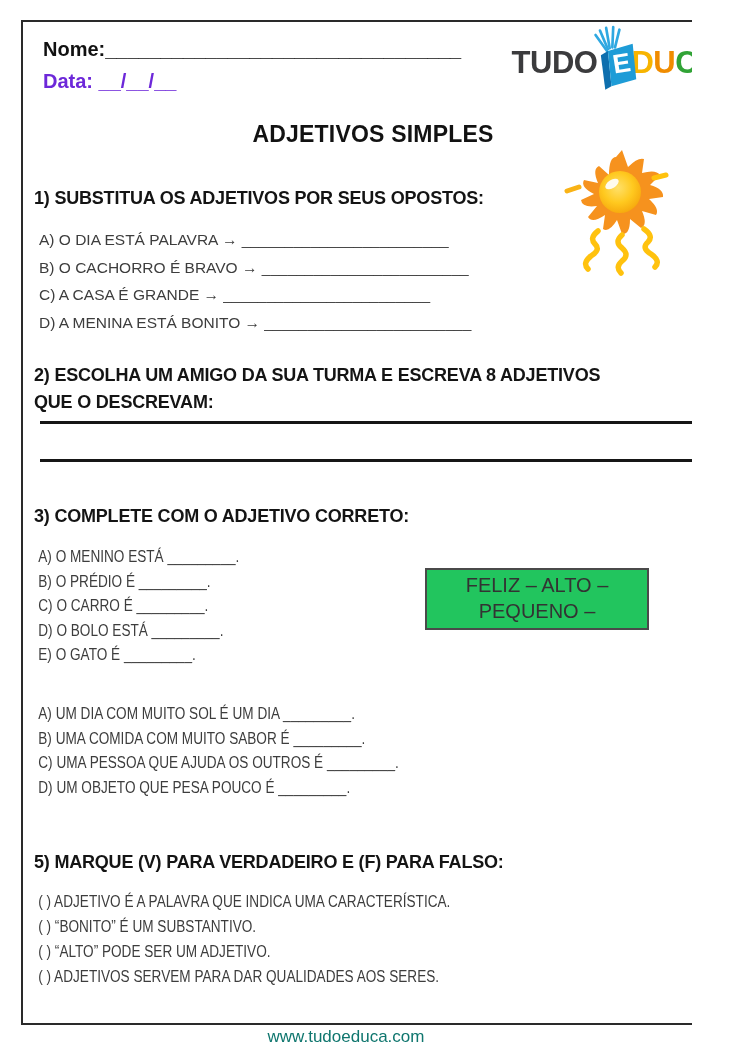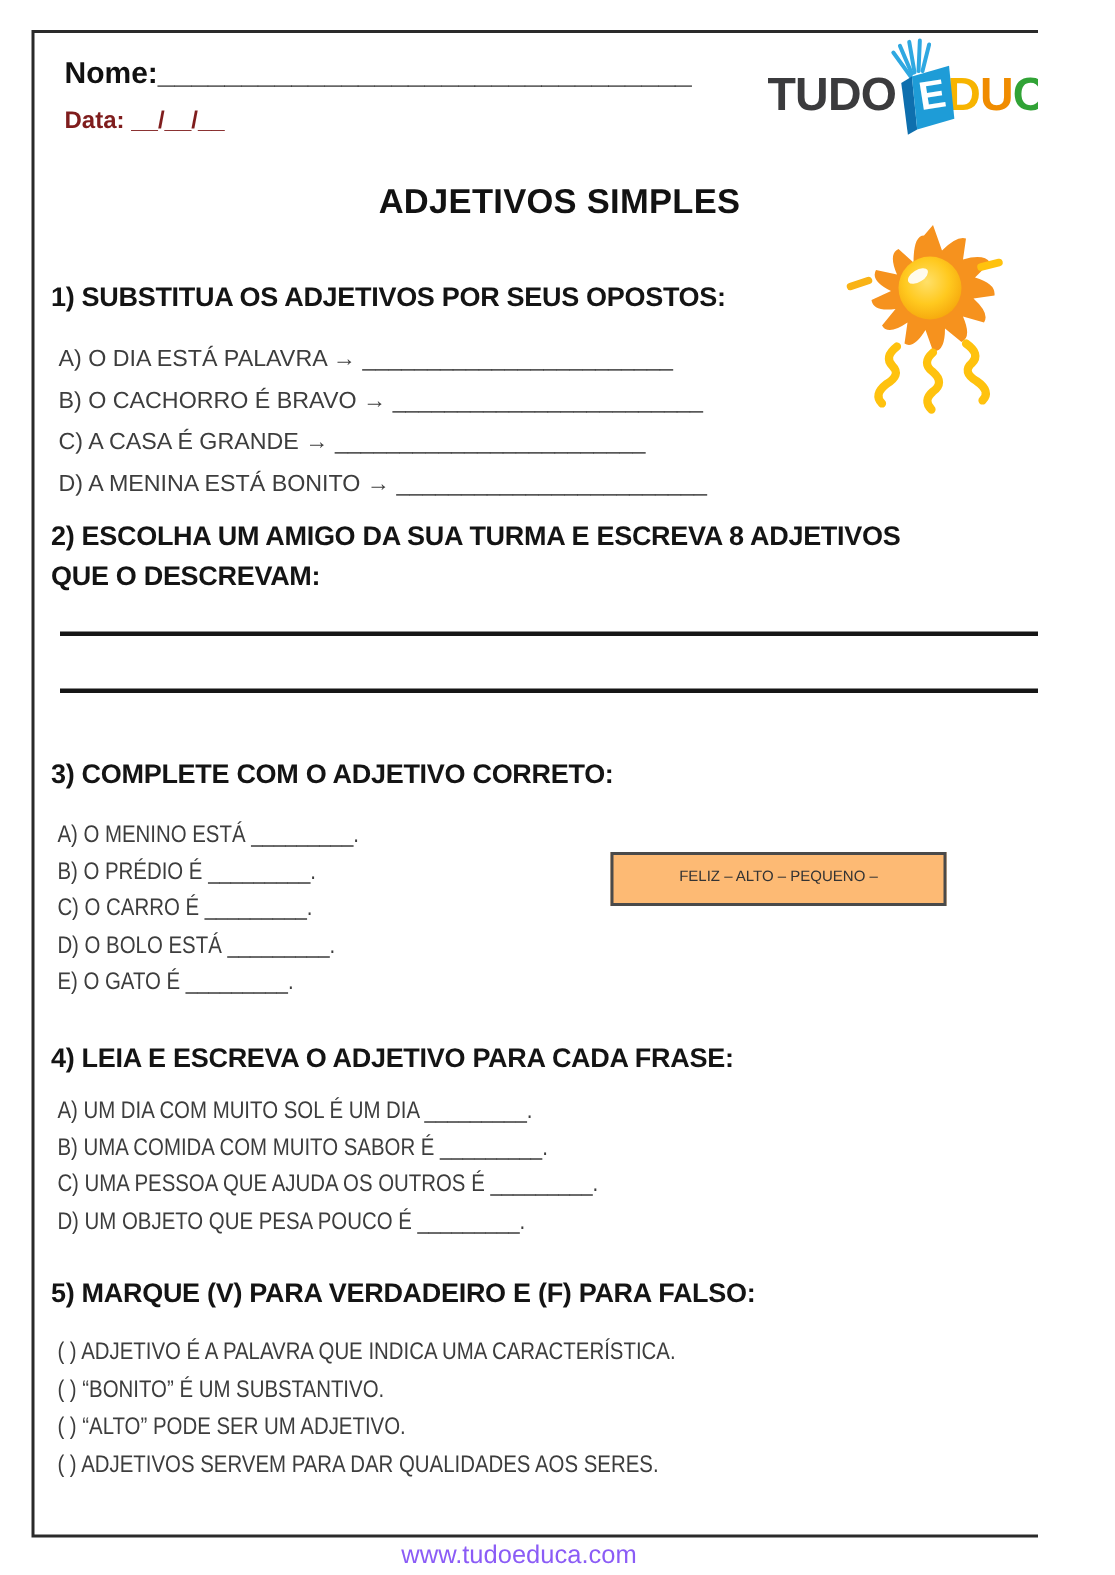--- a/index.html
+++ b/index.html
@@ -8,57 +8,57 @@
     position:relative; width:692px; height:1050px; background:#ffffff;
     font-family:"Liberation Sans","DejaVu Sans",sans-serif; color:#1c1c1c; overflow:hidden;
   }
   .sheet {
     position:absolute; left:21px; top:20px; width:704px; height:1005px;
     border:2px solid #2a2a2a; background:#ffffff;
   }
   
   .name-row { position:absolute; left:20px; top:12px; font-size:20px; font-weight:700; line-height:30px; color:#111; white-space:nowrap; }
   .name-row .blank { font-weight:700; letter-spacing:0; }
-  .date-row { position:absolute; left:20px; top:44px; font-size:16px; font-weight:700; line-height:30px; color:#7f1d1d; }
+  .date-row { position:absolute; left:20px; top:44px; font-size:20px; font-weight:700; line-height:30px; color:#6d28d9; }
   
   .logo { position:absolute; right:4px; top:6px; display:flex; align-items:center; height:70px; }
   .logo .t { font-size:31px; font-weight:800; letter-spacing:-0.5px; color:#3B3B3D; }
   .logo .book { position:relative; top:-3px; margin:0 -7px 0 -5px; }
   .logo .ld { color:#F7B400; } .logo .lu { color:#F08C00; }
   .logo .lc { color:#31A336; } .logo .la { color:#E52B1E; }
   .logo .cl { font-size:31px; font-weight:800; letter-spacing:-0.5px; }
   
   .title { position:absolute; left:0; right:0; top:99px; text-align:center; font-size:23px; font-weight:700; color:#121212; letter-spacing:0.2px; }
   
   .sun { position:absolute; left:537px; top:123px; }
   
   .sec { position:absolute; left:11px; right:10px; }
   .sec-heading { font-size:18px; font-weight:700; color:#141414; line-height:27px; letter-spacing:-0.2px; }
   .items { margin-top:14px; }
   .item { font-size:15.5px; color:#3d3d3d; line-height:27.5px; white-space:nowrap; padding-left:5px; }
   .cond .item { font-size:16px; line-height:24.5px; transform:scaleX(0.85); transform-origin:0 50%; }
   .sec1 { top:163px; }
-  .sec2 { top:322px; }
+  .sec2 { top:340px; }
   .sec2 .sec-heading { max-width:585px; }
   .wline { position:absolute; left:17px; width:681px; border-top:3px solid #161616; }
   .wline1 { top:399px; } .wline2 { top:437px; }
   .sec3 { top:481px; }
   .sec3 .items { margin-top:15px; }
   .wordbank {
-    position:absolute; left:384px; top:546px; width:224px;
+    position:absolute; left:402px; top:546px; width:224px;
     border:2px solid #4a4a4a; padding:2px 6px 4px 6px; text-align:center;
-    font-size:10px; line-height:26px; color:#333; background:#fdba74;
+    font-size:20px; line-height:26px; color:#333; background:#22c55e;
   }
   .sec4 { top:670px; }
   .sec4 .items { margin-top:10px; }
   .sec5 { top:827px; }
   .sec5 .items { margin-top:13px; }
   .sec5 .item { line-height:25px; }
   
-  .footer { position:absolute; left:0; right:0; top:1027px; text-align:center; font-size:17px; color:#8b5cf6; }
+  .footer { position:absolute; left:0; right:0; top:1027px; text-align:center; font-size:17px; color:#0f766e; }
 </style>
 </head>
 <body>
 
 <div class="page">
   <div class="sheet">
 
     <div class="name-row">
       <span>Nome:</span><span class="blank">________________________________</span>
     </div>
@@ -143,21 +143,20 @@
         <div class="item">C) O CARRO É _________.</div>
         <div class="item">D) O BOLO ESTÁ _________.</div>
         <div class="item">E) O GATO É _________.</div>
       </div>
     </div>
     <div class="wordbank">
       <div>FELIZ – ALTO – PEQUENO –</div>
     </div>
 
     <div class="sec sec4">
-      <div class="sec-heading">4) LEIA E ESCREVA O ADJETIVO PARA CADA FRASE:</div>
       <div class="items cond">
         <div class="item">A) UM DIA COM MUITO SOL É UM DIA _________.</div>
         <div class="item">B) UMA COMIDA COM MUITO SABOR É _________.</div>
         <div class="item">C) UMA PESSOA QUE AJUDA OS OUTROS É _________.</div>
         <div class="item">D) UM OBJETO QUE PESA POUCO É _________.</div>
       </div>
     </div>
 
     <div class="sec sec5">
       <div class="sec-heading">5) MARQUE (V) PARA VERDADEIRO E (F) PARA FALSO:</div>

